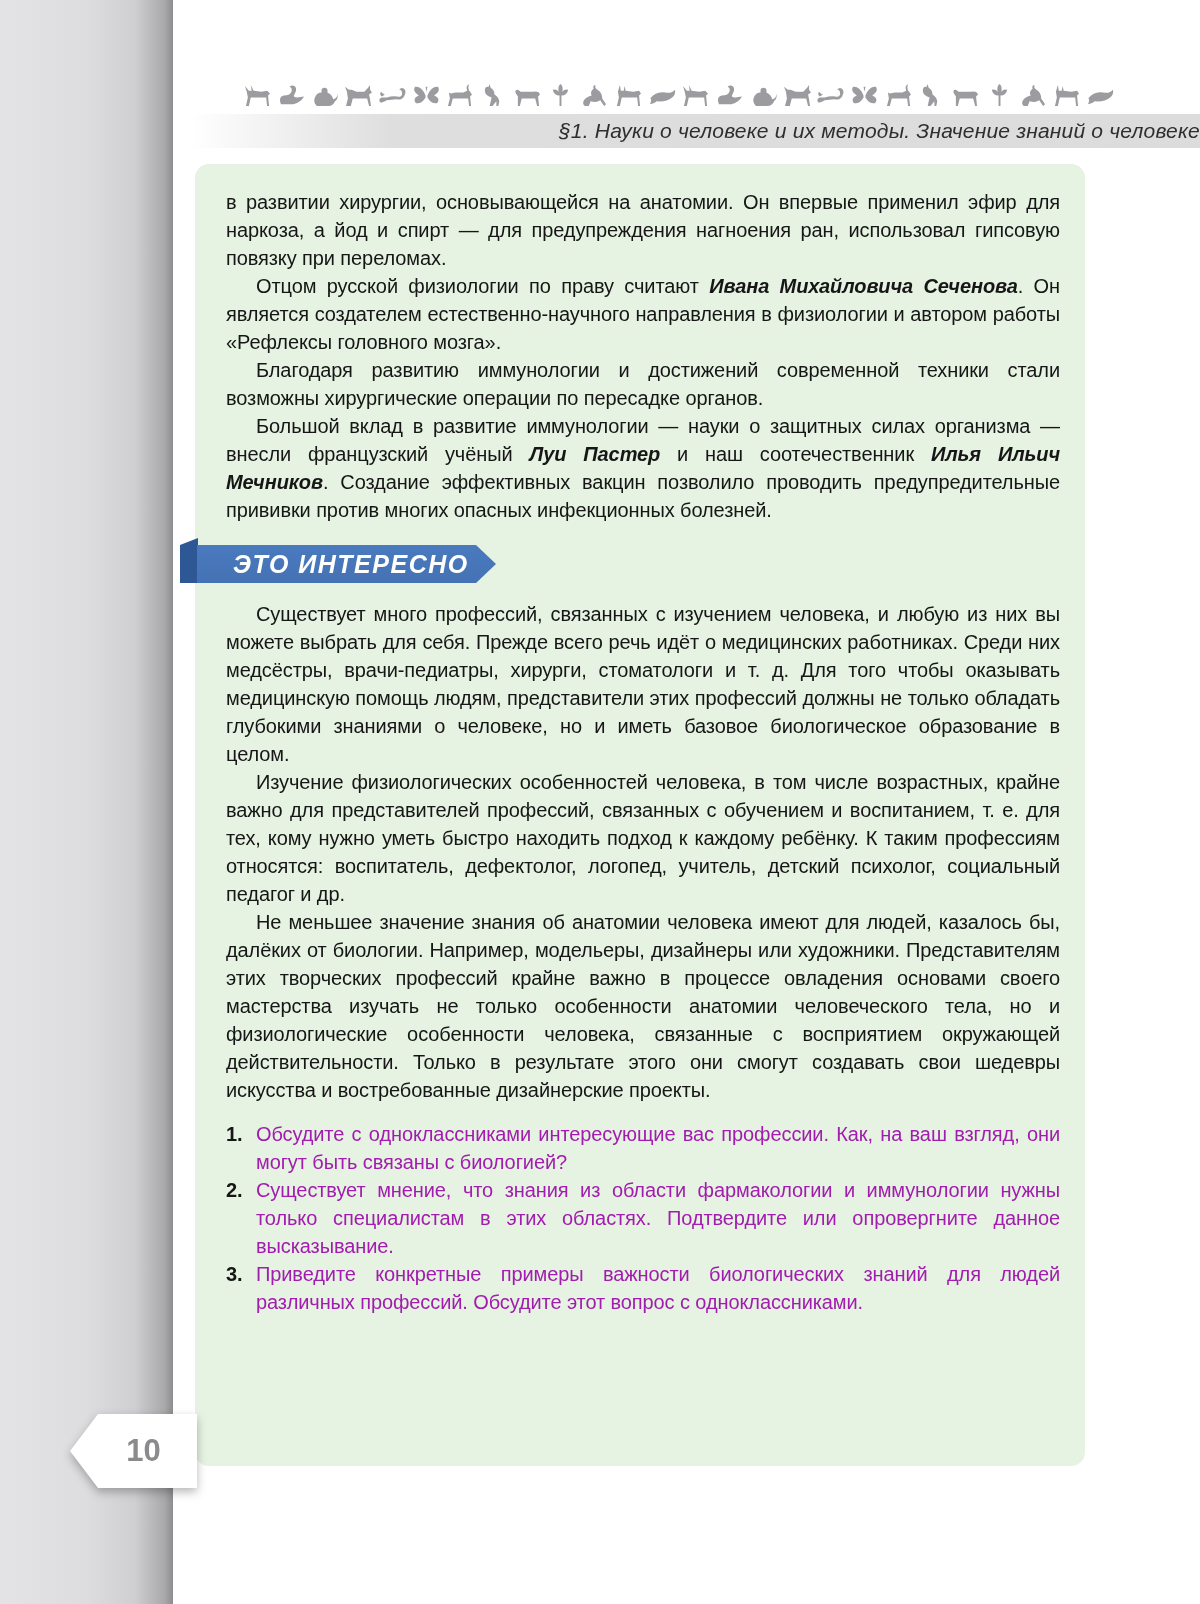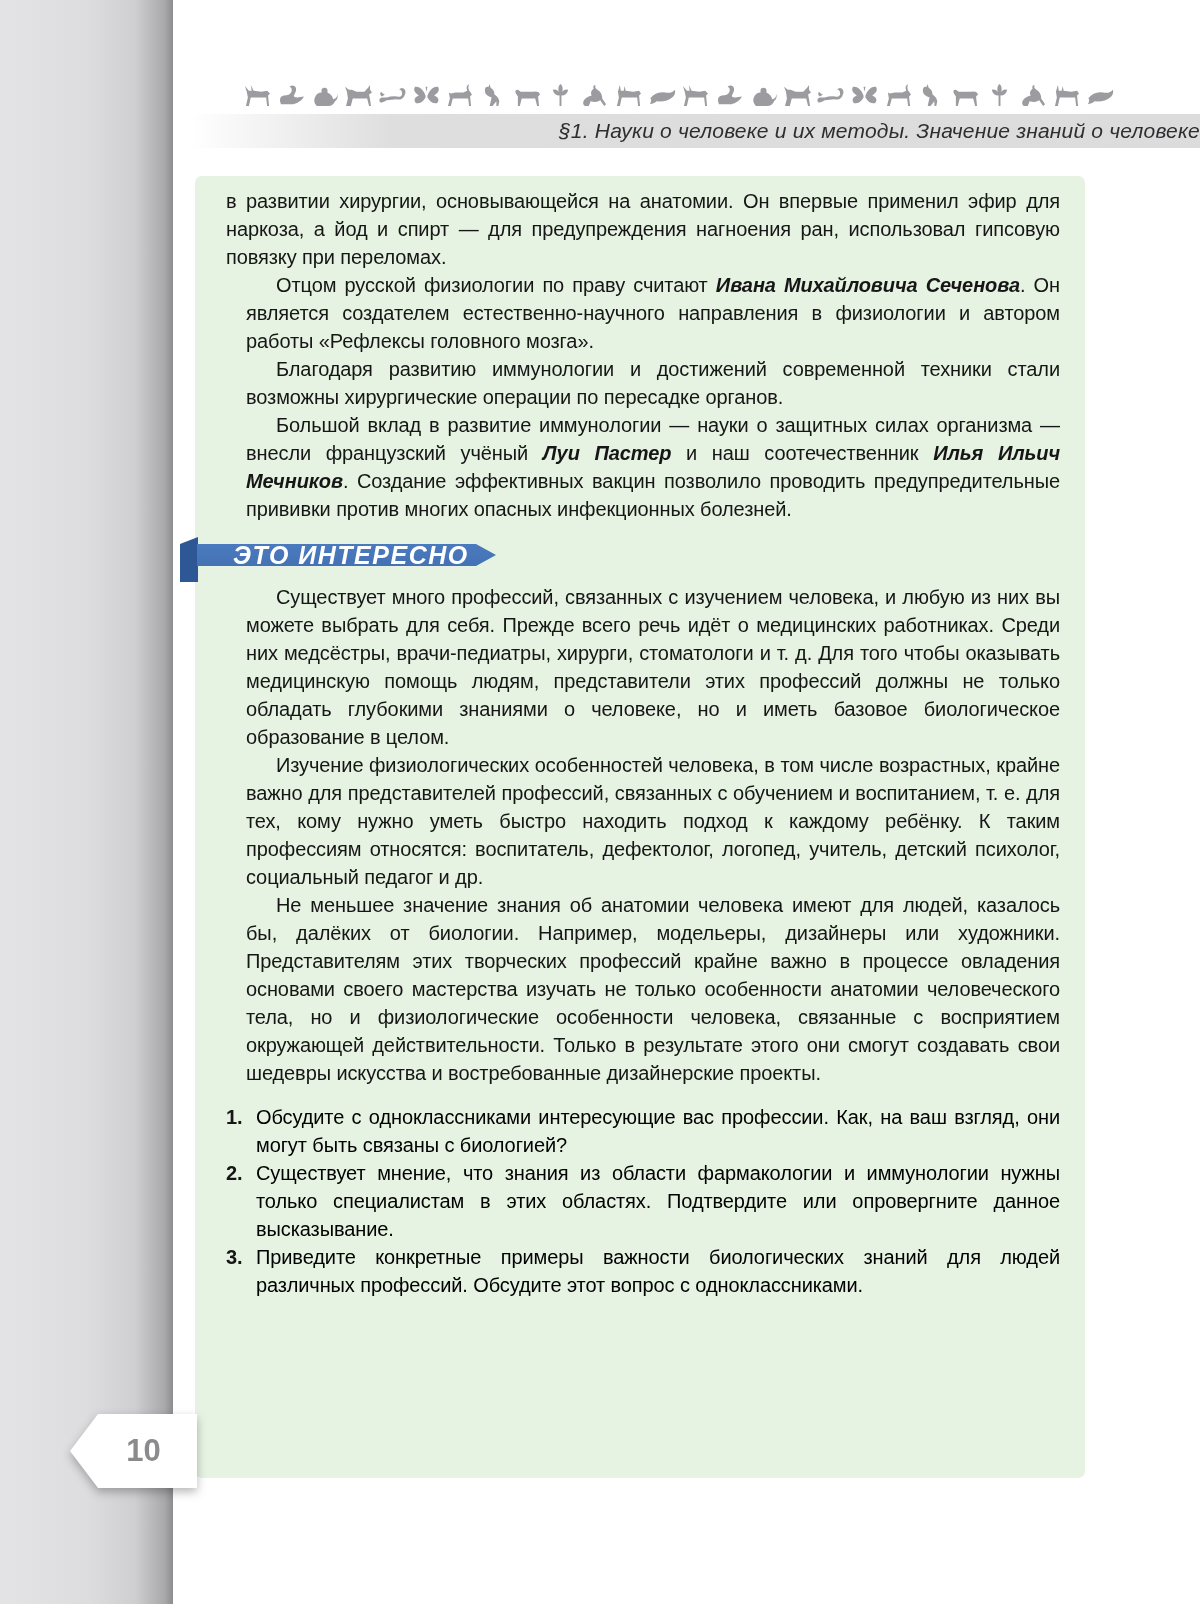--- a/index.html
+++ b/index.html
@@ -20,49 +20,49 @@
   .header-bar{
     position:absolute;left:190px;top:114px;width:1010px;height:34px;
     background:linear-gradient(90deg,rgba(222,222,223,0) 0%,#dedede 20%,var(--header-bar,#dcdcdd) 100%);
     display:flex;align-items:center;justify-content:flex-end;
   }
   .header-bar .title{
     font-style:italic;font-size:21px;color:#2e2e30;letter-spacing:.2px;
     padding-left:80px;white-space:nowrap;
   }
   .content-panel{
-    position:absolute;left:195px;top:176px;width:890px;height:1302px;
-    background:var(--panel-green,#e6f2e2);border-radius:7px;
-    padding:11px 25px 0 31px;box-sizing:border-box;
+    position:absolute;left:195px;top:164px;width:890px;height:1302px;
+    background:var(--panel-green,#e6f2e2);border-radius:14px;
+    padding:24px 25px 0 31px;box-sizing:border-box;
   }
   .para{
     margin:0;text-align:justify;font-size:20px;line-height:28px;color:#161616;
     letter-spacing:-0.1px;
   }
-  .para.indent{text-indent:30px;margin-left:20px;}
+  .para.indent{text-indent:30px;}
   .para .name{font-weight:bold;font-style:italic;}
-  .banner-wrap{position:relative;height:22px;}
+  .banner-wrap{position:relative;height:38px;}
   .banner-wrap.blue{width:316px;margin:21px 0 17px -46px;}
   .banner-wrap.purple{width:402px;margin:20px 0 14px -46px;}
   .banner-fold{position:absolute;left:0;top:-7px;width:18px;height:45px;}
   .blue .banner-fold{background:var(--banner-interesting-fold,#2d5795);clip-path:polygon(0 7px,100% 0,100% 100%,0 100%);}
   .purple .banner-fold{background:var(--banner-tasks-fold,#5e4596);clip-path:polygon(0 7px,100% 0,100% 100%,0 100%);}
   .banner-band{
     position:absolute;left:17px;top:0;bottom:0;width:calc(100% - 17px);
     clip-path:polygon(0 0,calc(100% - 20px) 0,100% 50%,calc(100% - 20px) 100%,0 100%);
     display:flex;align-items:center;padding-left:36px;box-sizing:border-box;
     color:#ffffff;font-weight:bold;font-style:italic;font-size:25px;letter-spacing:1.5px;
     white-space:nowrap;
   }
   .blue .banner-band{background:linear-gradient(180deg,var(--banner-interesting,#4a7abf),#4472b4);}
   .purple .banner-band{background:linear-gradient(180deg,var(--banner-tasks,#8f74c9),#8668bf);}
   .tasks{margin-top:16px;}
   .task{display:flex;margin:0;}
   .task-num{width:30px;min-width:30px;font-weight:bold;font-size:20px;line-height:28px;color:#161616;}
-  .task-body{flex:1;text-align:justify;font-size:20px;line-height:28px;color:#000000;letter-spacing:-0.1px;}
+  .task-body{flex:1;text-align:justify;font-size:20px;line-height:28px;color:#a21caf;letter-spacing:-0.1px;}
   .page-tab-wrap{
     position:absolute;left:70px;top:1414px;
     filter:drop-shadow(0 4px 5px rgba(0,0,0,0.28));
   }
   .page-tab{
     width:127px;height:74px;background:#ffffff;
     clip-path:polygon(0 50%,28px 0,100% 0,100% 100%,28px 100%);
     display:flex;align-items:center;justify-content:center;
     padding-left:20px;box-sizing:border-box;
     font-size:31px;font-weight:bold;color:var(--page-number-gray,#8b8b8d);

